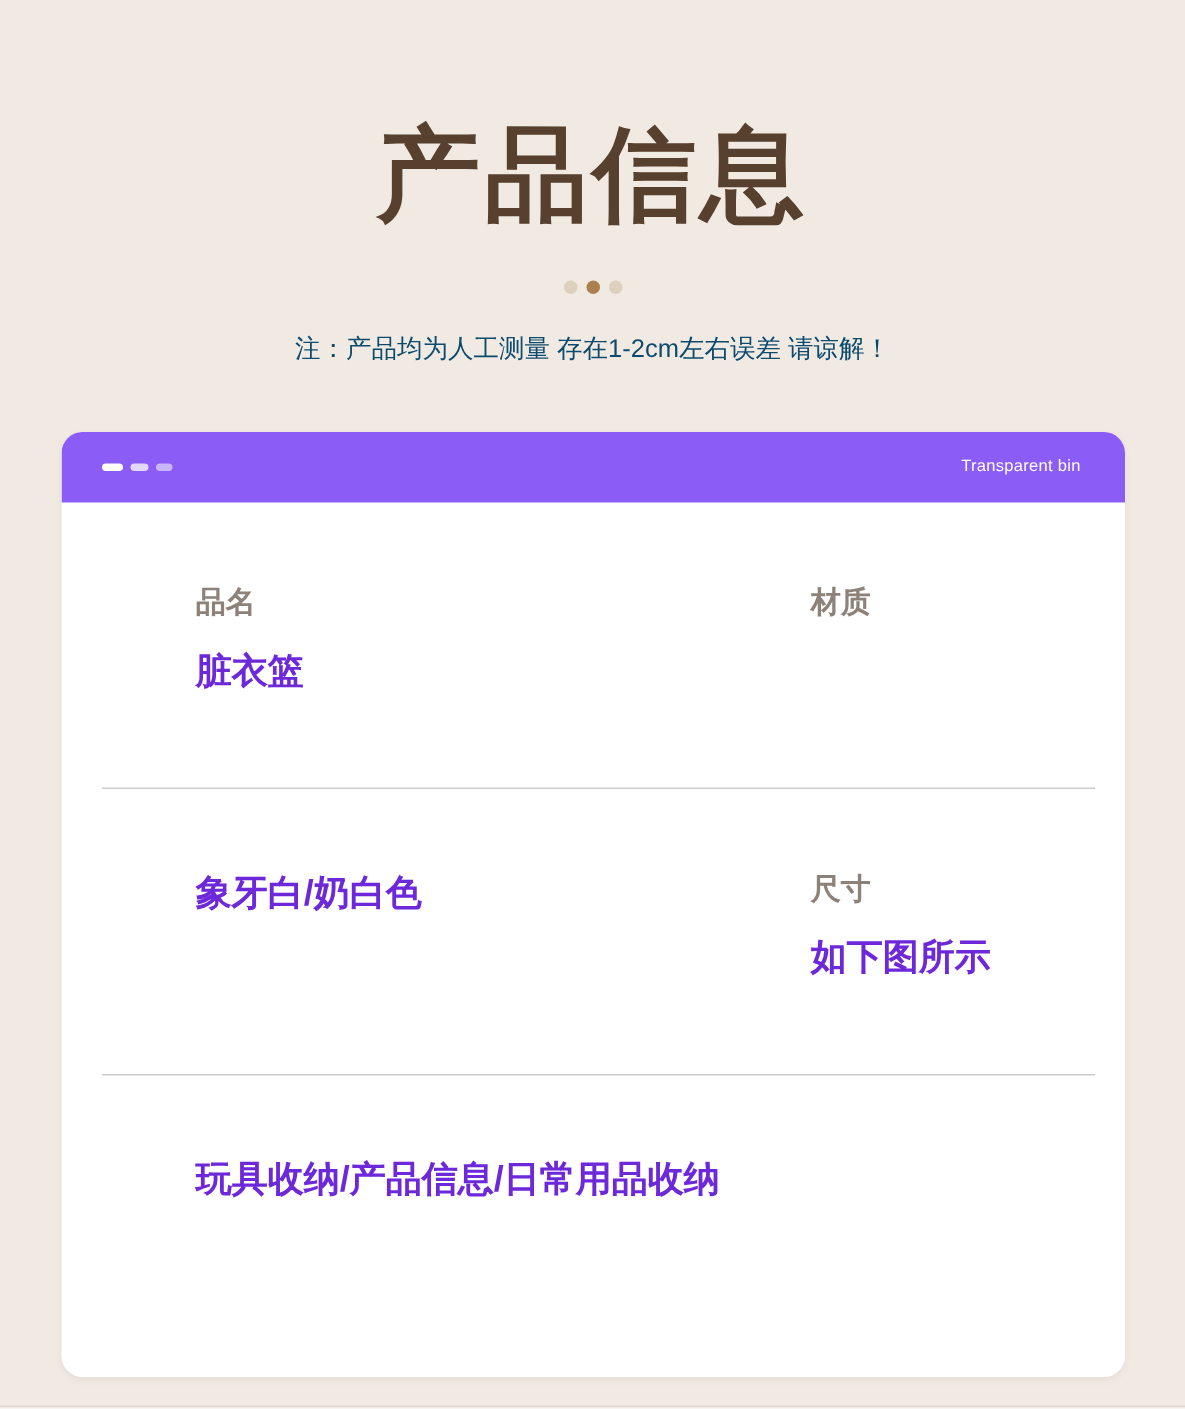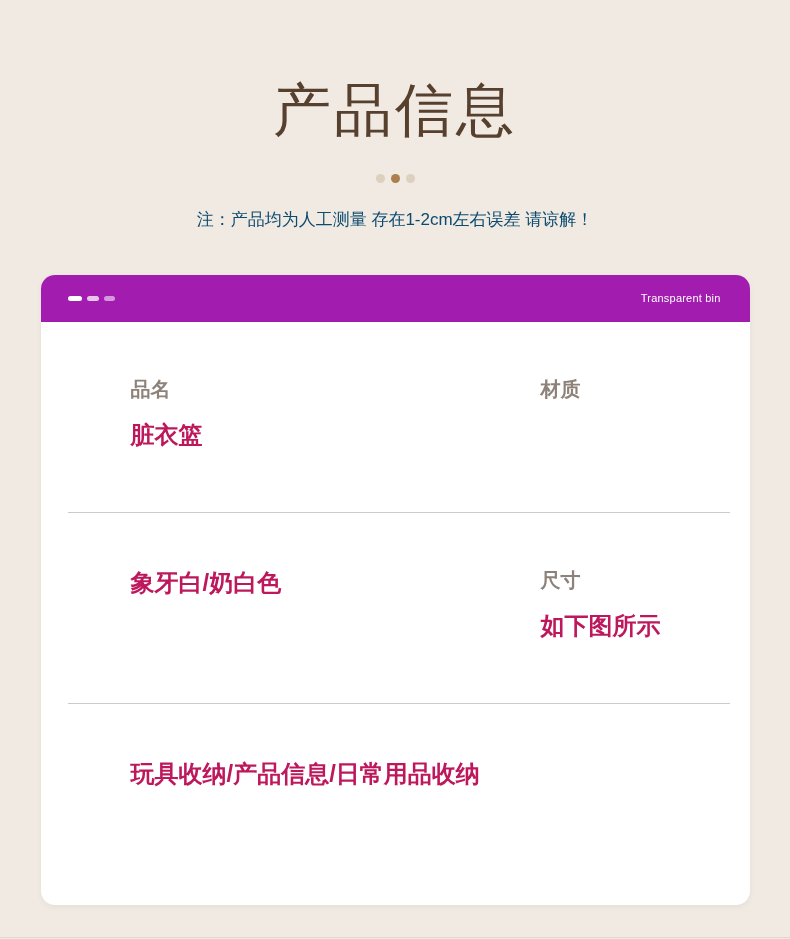--- a/index.html
+++ b/index.html
@@ -11,23 +11,23 @@
     height: 939px;
     background: #f0eae3;
     font-family: "Liberation Sans", "DejaVu Sans", sans-serif;
     position: relative;
     overflow: hidden;
   }
   .page-title {
     margin: 0;
     padding-top: 76px;
     text-align: center;
-    font-size: 58px;
+    font-size: 69px;
     line-height: 1.18;
-    font-weight: 400;
+    font-weight: 700;
     letter-spacing: 3px;
     color: #57402d;
   }
   .dots {
     display: flex;
     justify-content: center;
     align-items: center;
     gap: 6px;
     margin-top: 30px;
   }
@@ -49,21 +49,21 @@
   .card {
     width: 709px;
     margin: 43px auto 0 auto;
     background: #ffffff;
     border-radius: 14px;
     box-shadow: 0 2px 6px rgba(0,0,0,0.05);
     overflow: hidden;
   }
   .card-header {
     height: 47px;
-    background: #a21caf;
+    background: #8b5cf6;
     display: flex;
     align-items: center;
     justify-content: space-between;
     padding: 0 29px 0 27px;
     box-sizing: border-box;
   }
   .dashes {
     display: flex;
     align-items: center;
     gap: 5px;
@@ -97,21 +97,21 @@
     font-size: 20px;
     line-height: 26px;
     color: #8d8279;
     margin: 0 0 17px 0;
     font-weight: bold;
   }
   .field-value {
     font-size: 24px;
     line-height: 32px;
     font-weight: 700;
-    color: #be185d;
+    color: #6d28d9;
     margin: 0;
   }
   .divider {
     height: 1px;
     background: #cbcbcb;
     margin: 0 20px 0 27px;
   }
   .bottom-line {
     position: absolute;
     left: 0;

